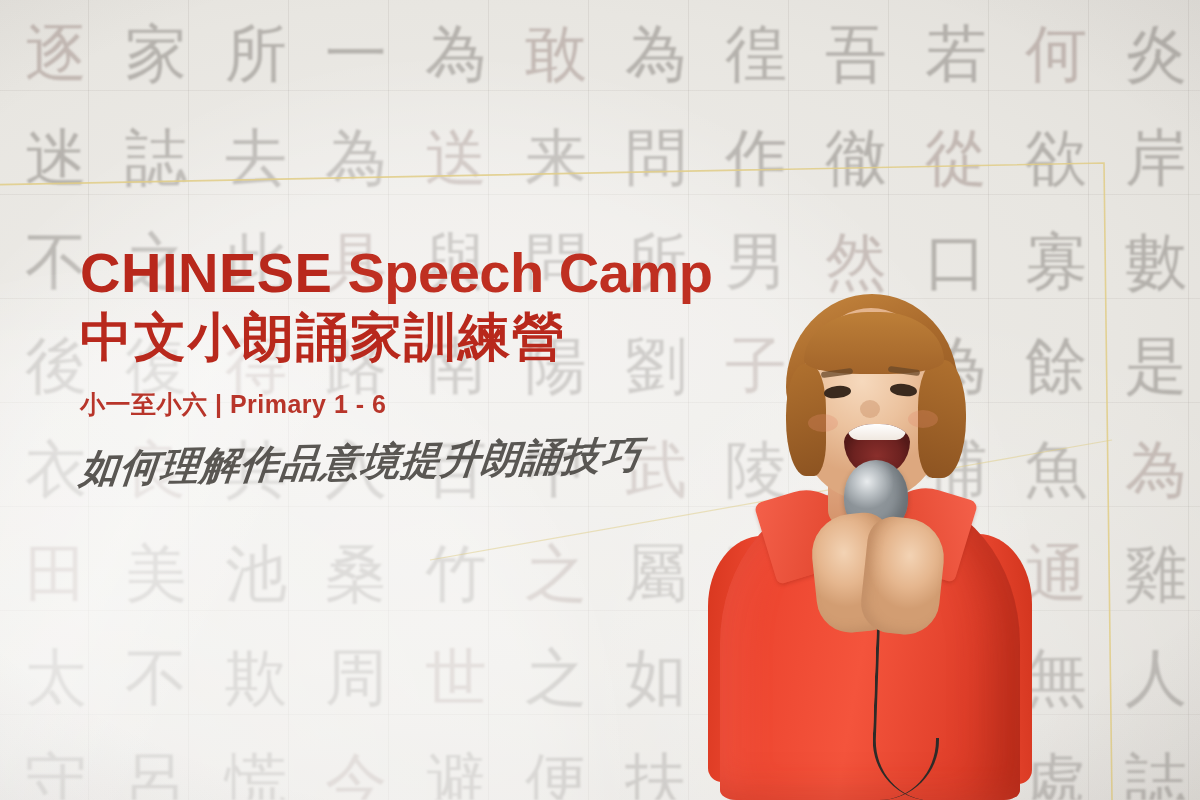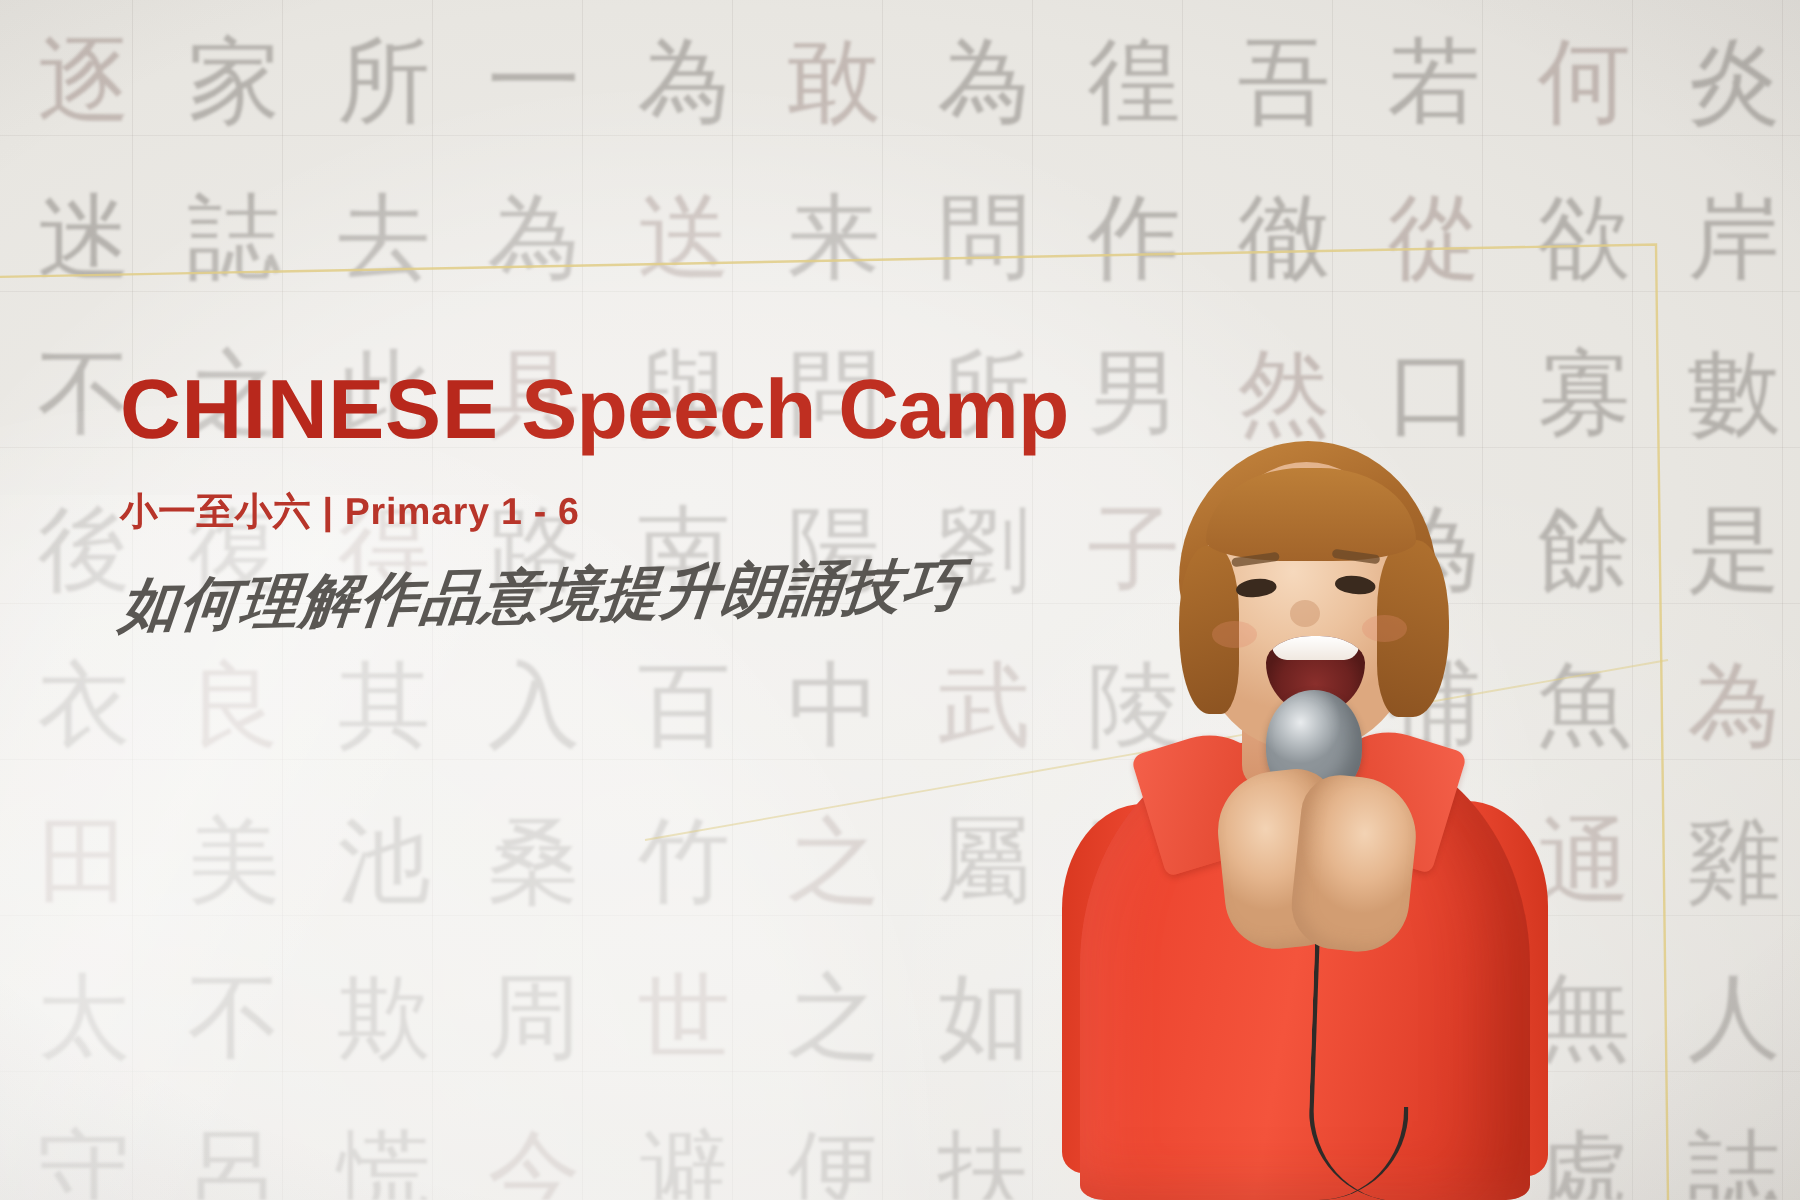--- a/index.html
+++ b/index.html
@@ -424,17 +424,18 @@
     <div class="mic-head"></div>
     <div class="hand-l"></div>
     <div class="hand-r"></div>
   </div>
 
   <div class="copy">
     <h1 class="title-en">
       <span class="strong">CHINESE</span>
       <span class="light">Speech Camp</span>
     </h1>
+    <h2 class="title-cn">中文小朗誦家訓練營</h2>
     <p class="subtitle">小一至小六 | Primary 1 - 6</p>
     <p class="script-line">如何理解作品意境提升朗誦技巧</p>
   </div>
 
 </div>
 
 </body></html>

